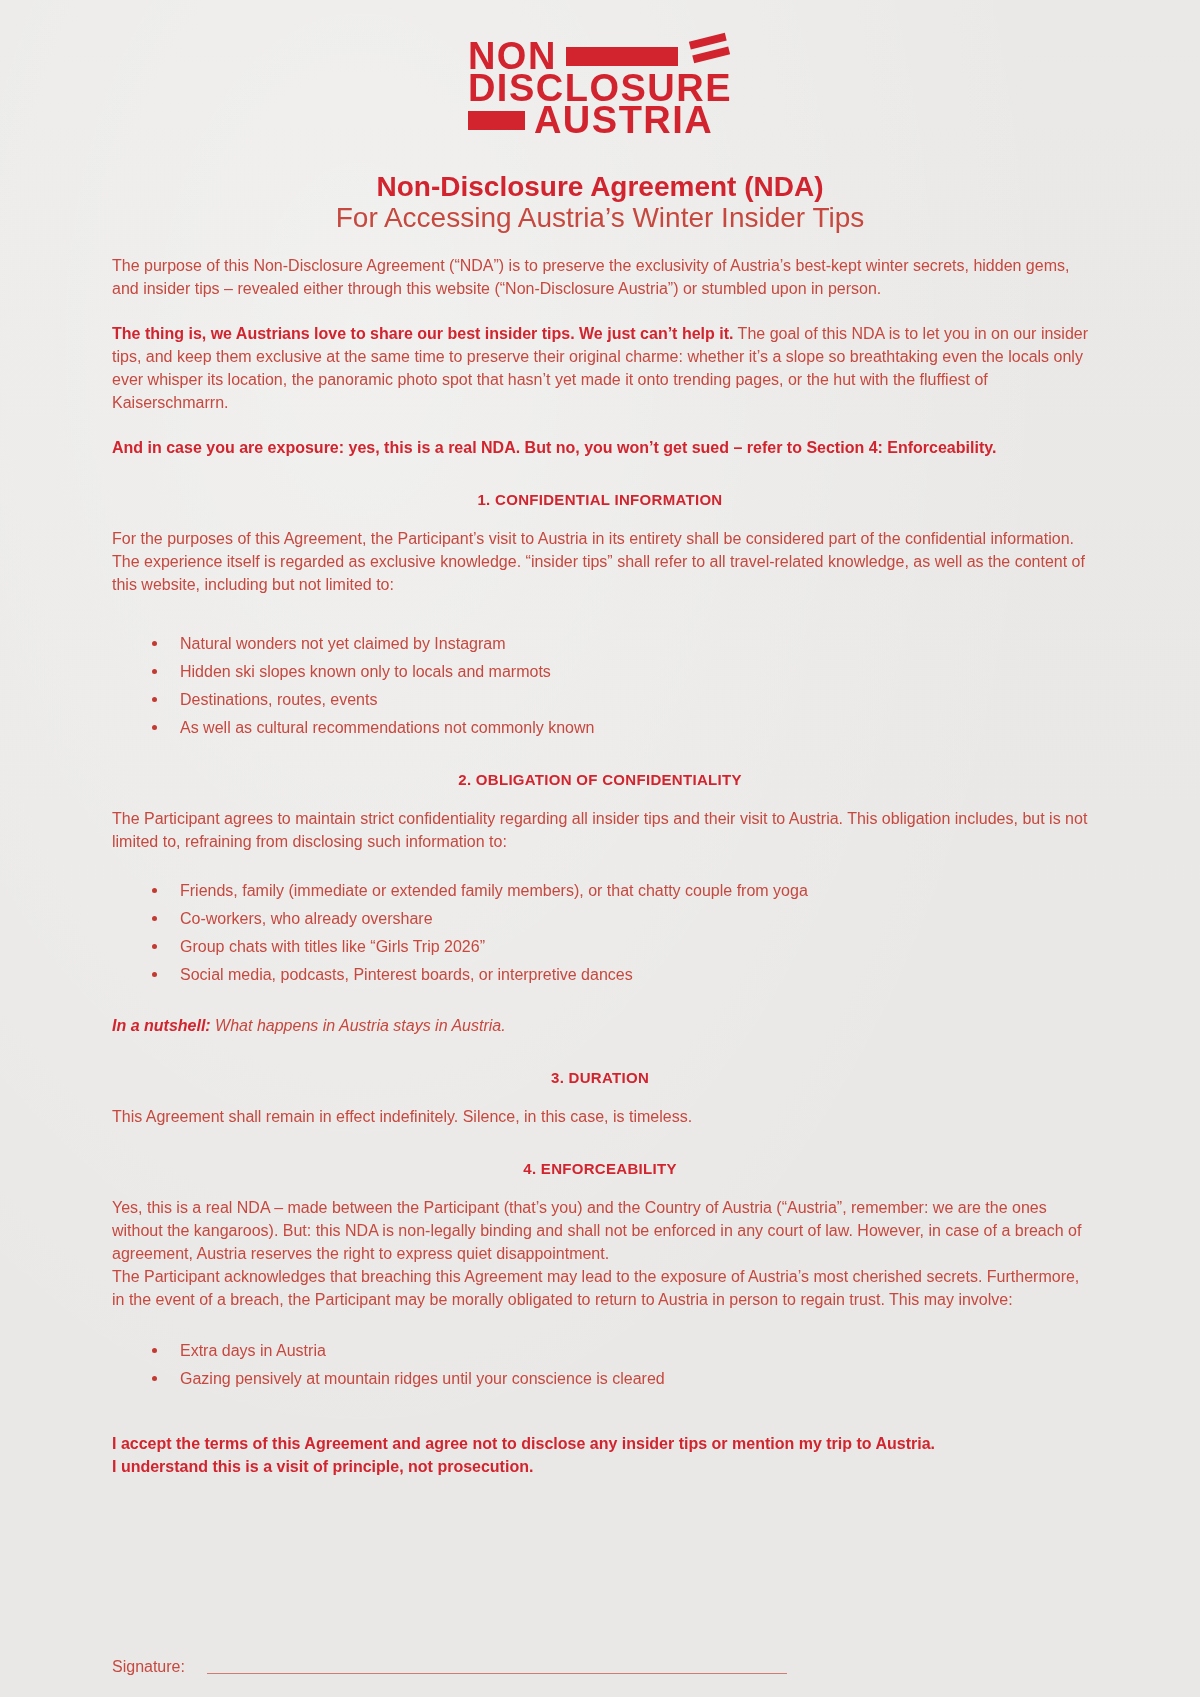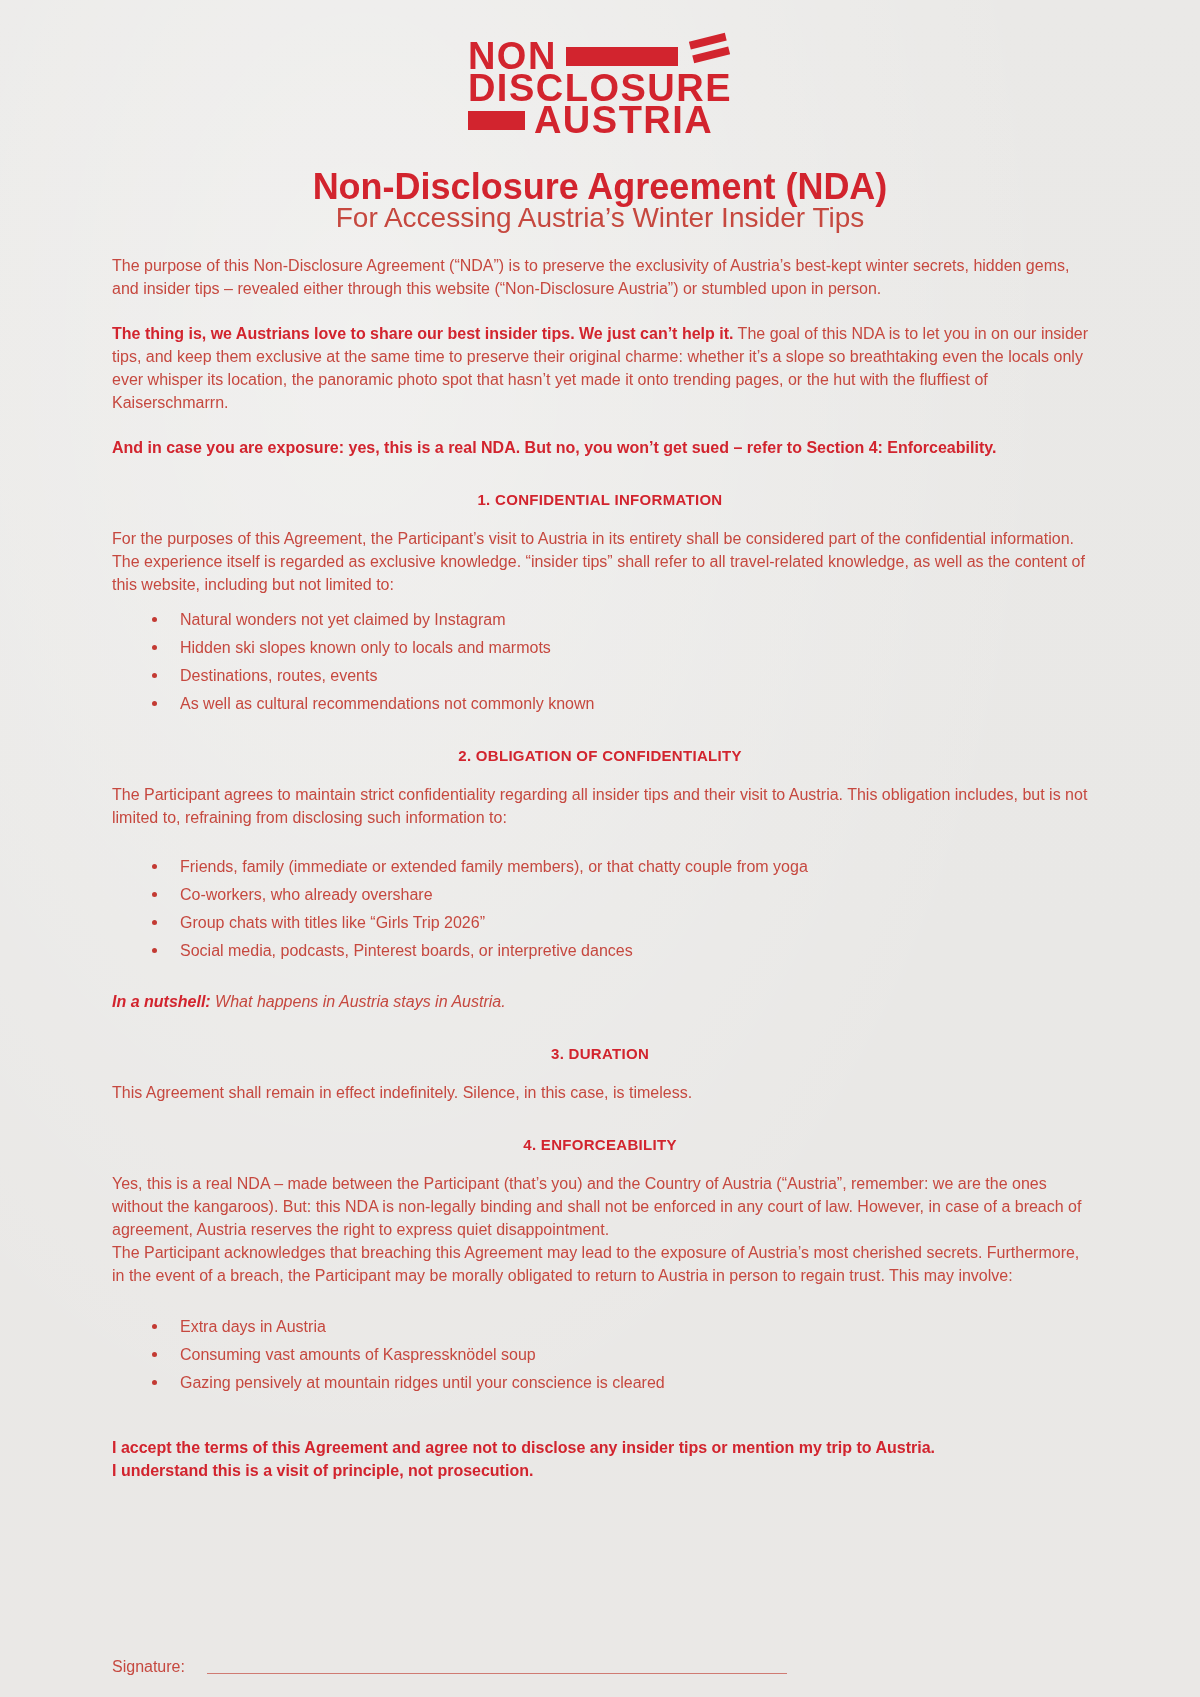--- a/index.html
+++ b/index.html
@@ -55,21 +55,21 @@
     margin-bottom: 16px;
     transform: rotate(-14deg);
   }
   .flag-stripes .stripe { width: 37px; height: 8px; background: #d2242e; }
 
   
   .doc-title {
     margin-top: 36px;
     text-align: center;
     color: #d2242e;
-    font-size: 36px;
+    font-size: 28px;
     line-height: 30px;
     font-weight: bold;
   }
   .doc-subtitle {
     margin-top: 4px;
     text-align: center;
     font-size: 28px;
     line-height: 24px;
     color: #c6483f;
   }
@@ -82,21 +82,21 @@
     margin: 32px 0 0 0;
     text-align: center;
     color: #d2242e;
     font-size: 15px;
     line-height: 18px;
     font-weight: bold;
     letter-spacing: 0.3px;
   }
   .section-body { margin-top: 18px; }
 
-  ul.bullet-list { list-style: none; margin: 12px 0 4px 0; }
+  ul.bullet-list { list-style: none; margin: 36px 0 4px 0; }
   ul.bullet-list li {
     display: flex;
     align-items: flex-start;
     padding-left: 40px;
     margin-bottom: 5px;
     line-height: 23px;
   }
   .bullet-dot {
     flex: 0 0 5px;
     width: 5px; height: 5px;
@@ -216,24 +216,20 @@
         <span style="display:block;">Yes, this is a real NDA – made between the Participant (that’s you) and the Country of Austria (“Austria”, remember: we are the ones without the kangaroos). But: this NDA is non-legally binding and shall not be enforced in any court of law. However, in case of a breach of agreement, Austria reserves the right to express quiet disappointment.</span>
         <span style="display:block;">The Participant acknowledges that breaching this Agreement may lead to the exposure of Austria’s most cherished secrets. Furthermore, in the event of a breach, the Participant may be morally obligated to return to Austria in person to regain trust. This may involve:</span>
       </p>
     <ul class="bullet-list" style="margin-top:28px;">
       <li>
           <span class="bullet-dot"></span>
           <span>Extra days in Austria</span>
         </li>
       <li>
           <span class="bullet-dot"></span>
-          <span>Consuming vast amounts of Kaspressknödel soup</span>
-        </li>
-      <li>
-          <span class="bullet-dot"></span>
           <span>Gazing pensively at mountain ridges until your conscience is cleared</span>
         </li>
     </ul>
 
     <div class="acceptance">
       <div>I accept the terms of this Agreement and agree not to disclose any insider tips or mention my trip to Austria.</div>
       <div>I understand this is a visit of principle, not prosecution.</div>
     </div>
 
   </div>

